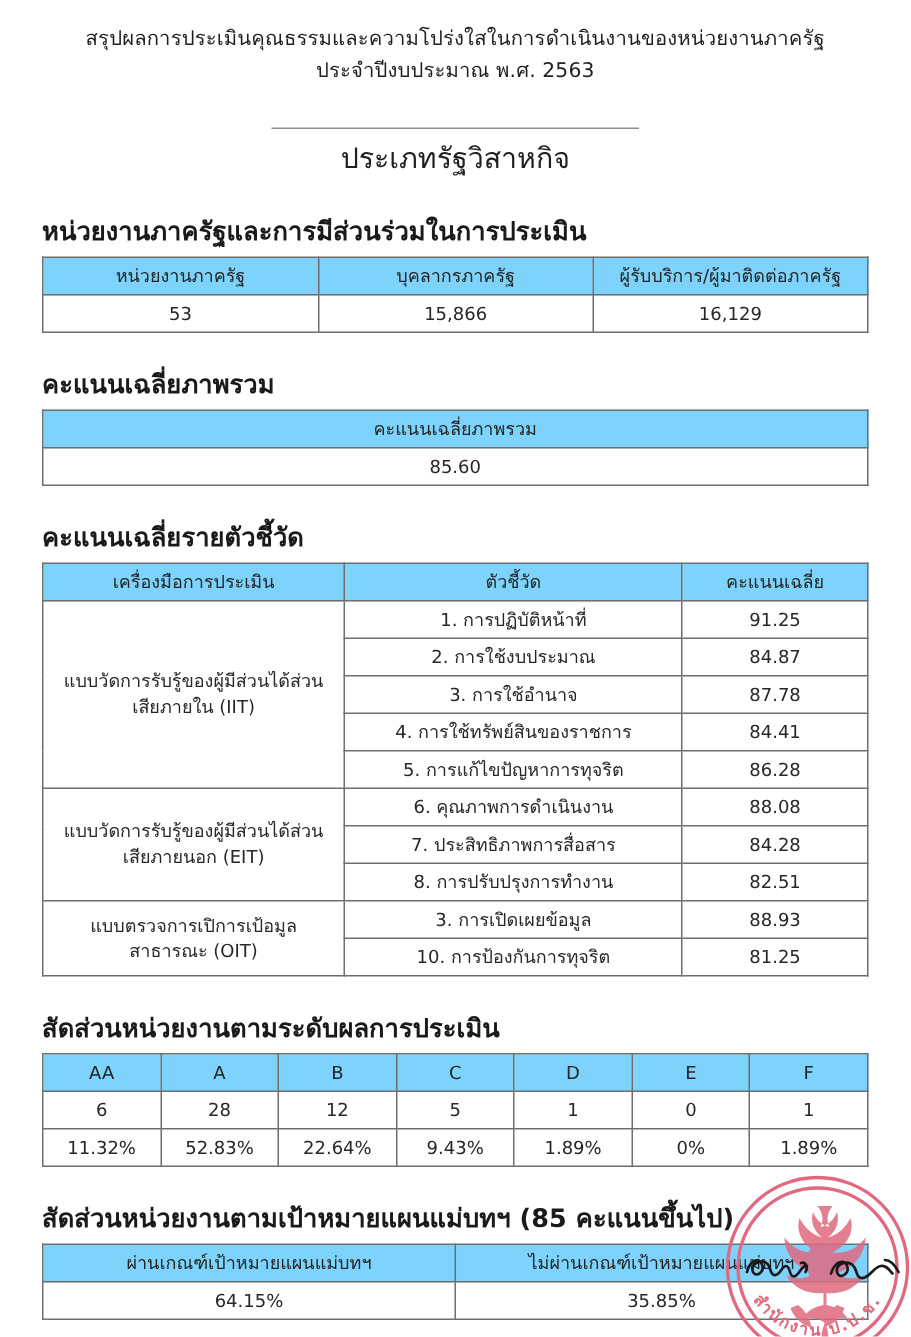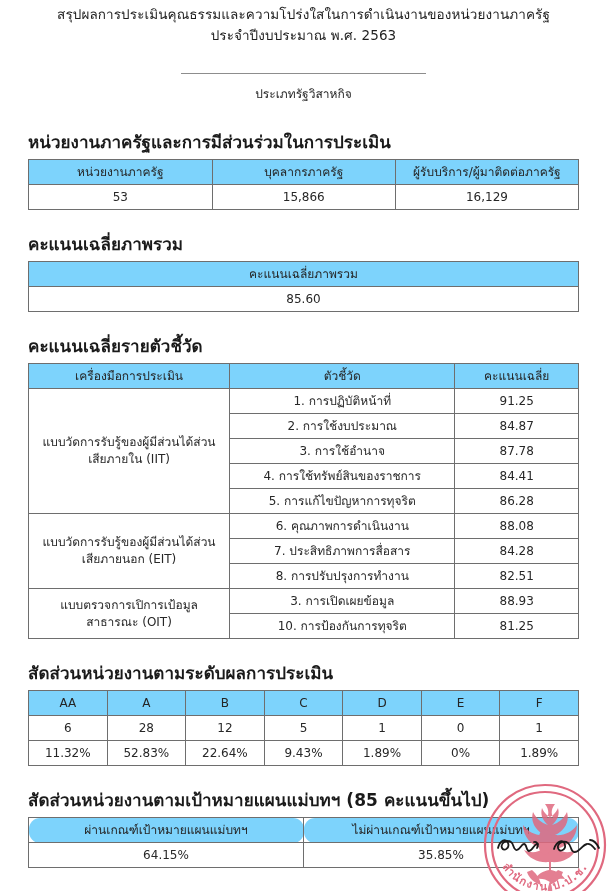--- a/index.html
+++ b/index.html
@@ -18,21 +18,21 @@
   .page {
     position: relative;
     width: 607px;
     height: 891px;
     box-sizing: border-box;
     padding: 0 28px;
   }
 
   
   .title-block {
-    padding-top: 4px;
+    padding-top: 16px;
     text-align: center;
   }
   .title-line {
     font-size: 13.5px;
     line-height: 21px;
     color: #1f1f1f;
     letter-spacing: 0.1px;
   }
   .divider-wrap {
     text-align: center;
@@ -40,21 +40,21 @@
     margin-bottom: 6px;
   }
   .divider {
     display: inline-block;
     width: 245px;
     height: 0;
     border-top: 1.4px solid #8d8d8d;
   }
   .subtitle {
     text-align: center;
-    font-size: 12px;
+    font-size: 19px;
     line-height: 20px;
     color: #1f1f1f;
     margin-bottom: 24px;
   }
 
   
   .section-heading {
     font-size: 17px;
     font-weight: bold;
     color: #1a1a1a;
@@ -101,21 +101,21 @@
 
   
   .c-agency   { width: 33.4%; }
   .c-staff    { width: 33.3%; }
   .c-service  { width: 33.3%; margin-top: 24px; }
 
   .c-tool     { width: 36.8%; }
   .c-ind      { width: 41.5%; }
   .c-score    { width: 21.7%; }
 
-  .c-half     { width: 50%; border-radius: 11px; }
+  .c-half     { width: 50%; }
   .c-grade    { width: 14.285%; }
 
   .ind-row td { height: 22px; }
 
   
   .seal {
     position: absolute;
     left: 482px;
     top: 782px;
     width: 126px;

